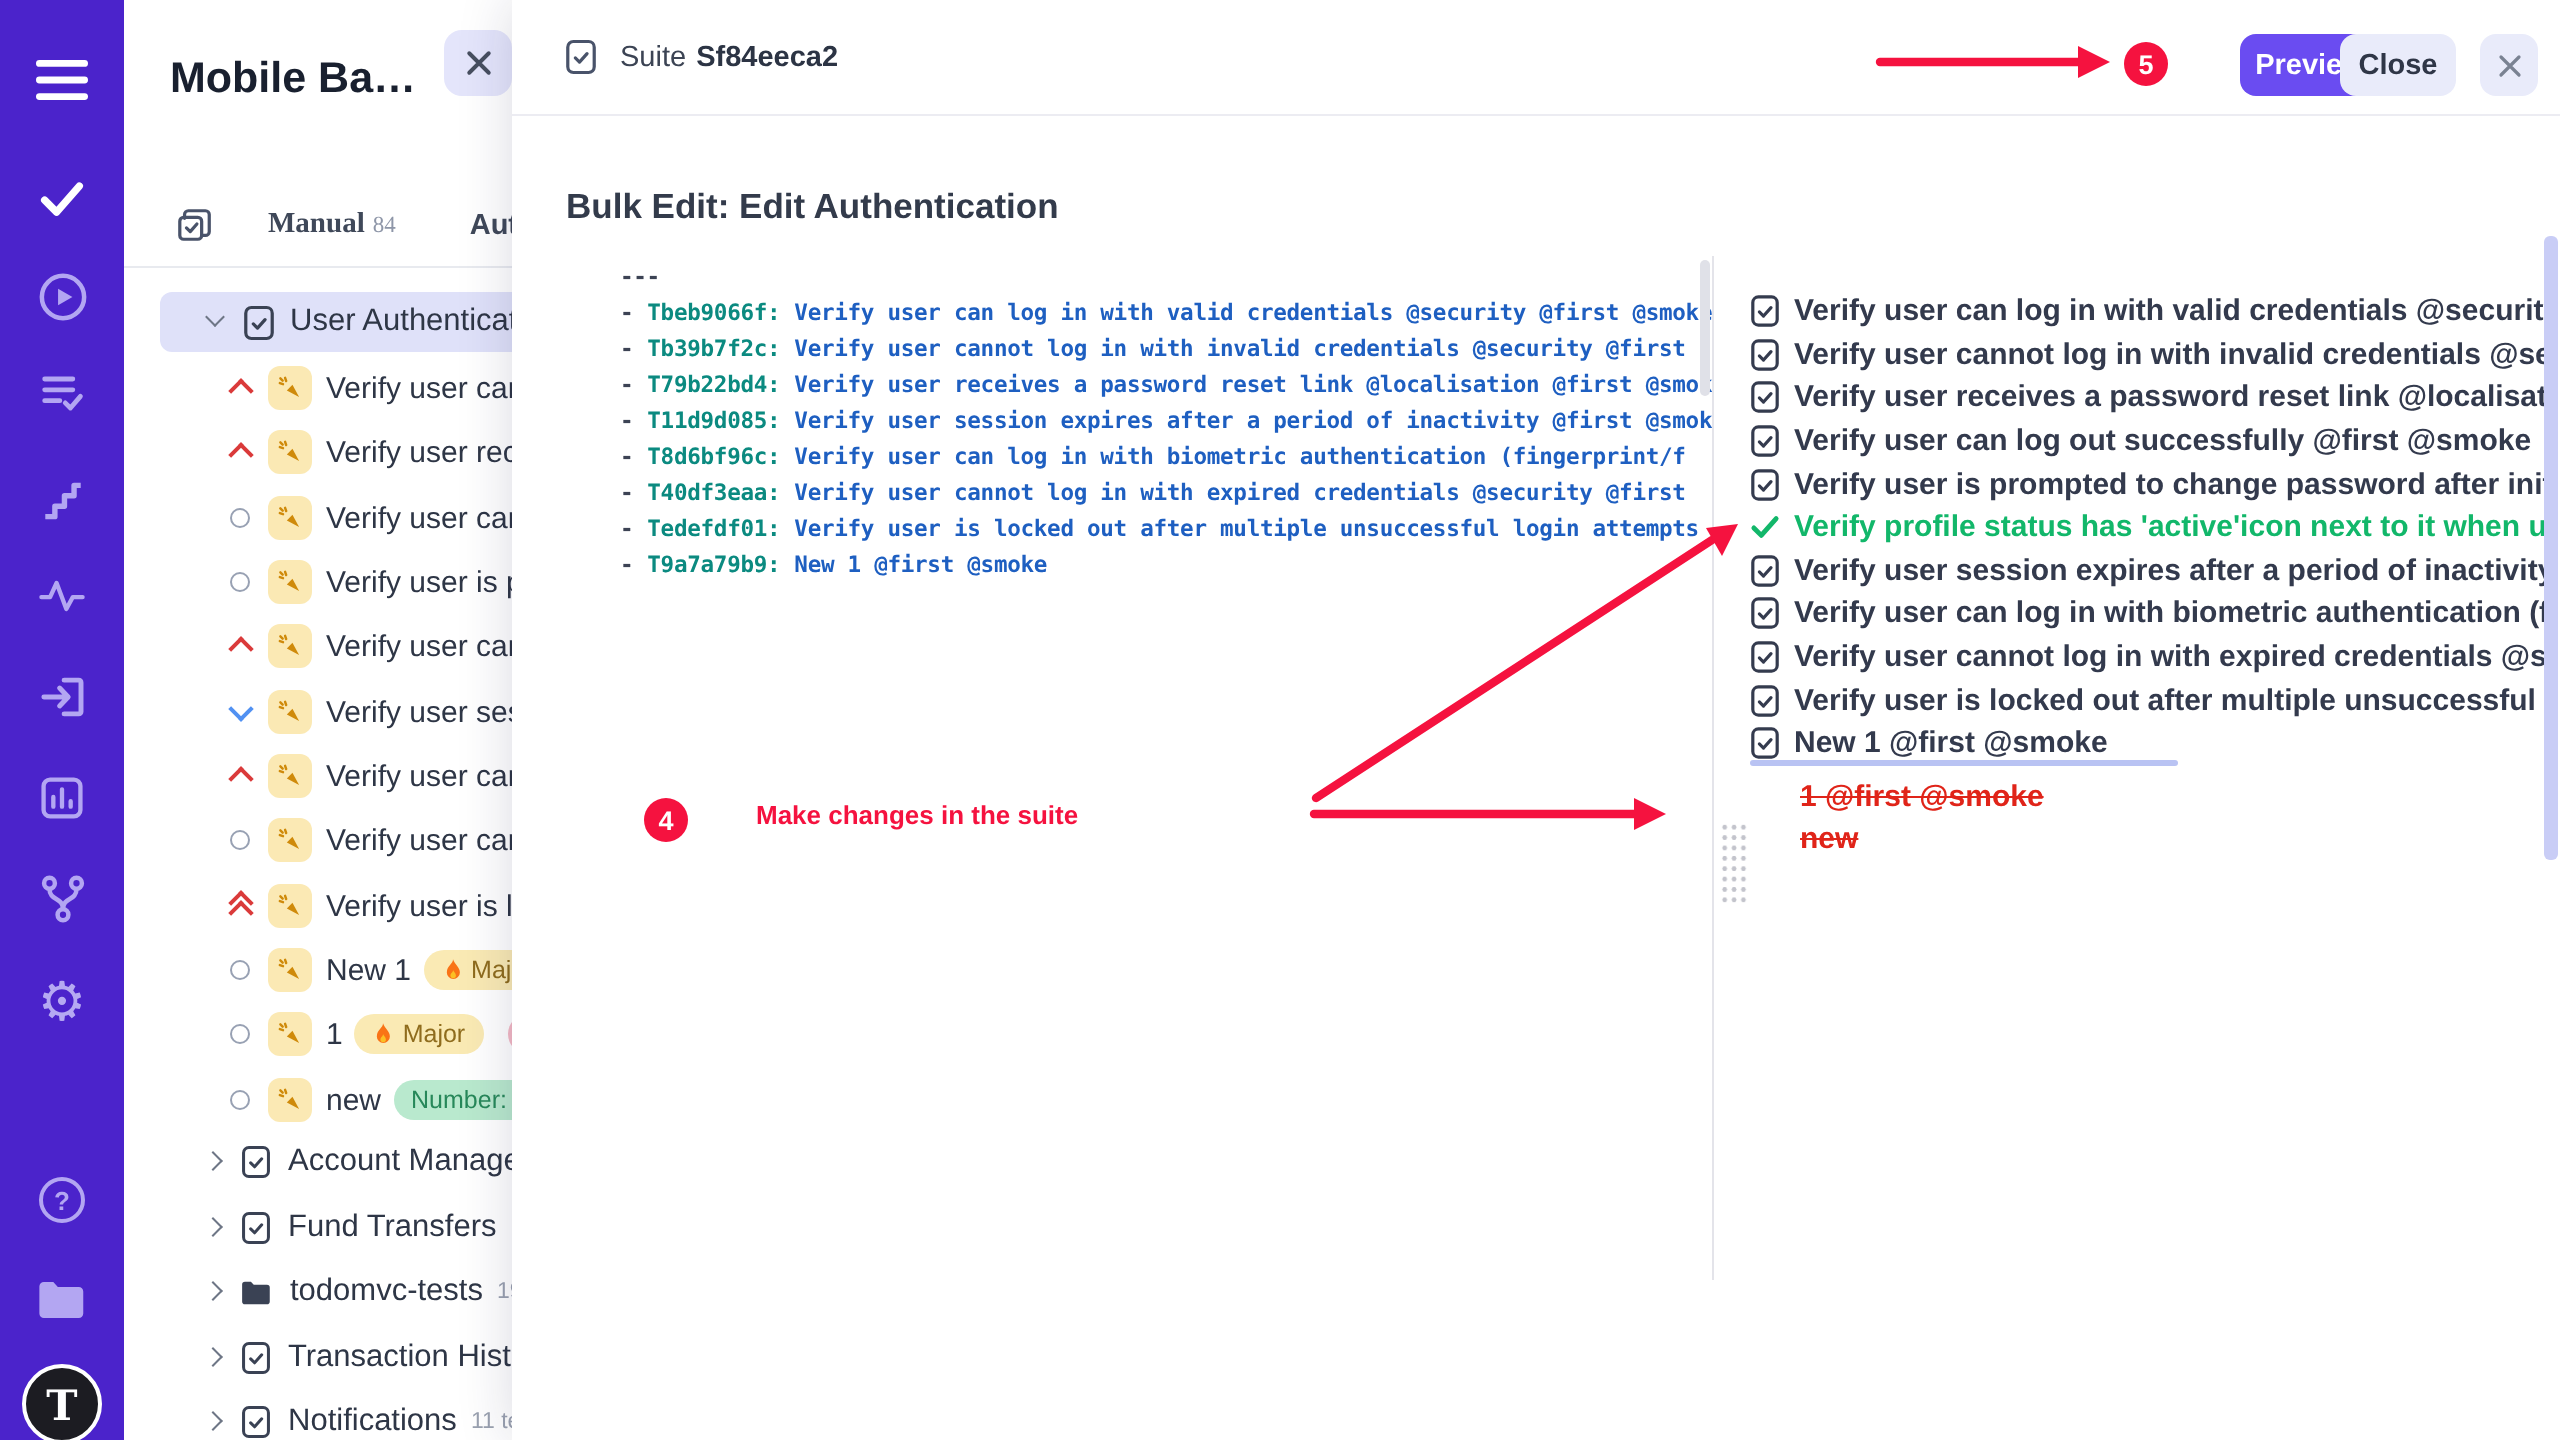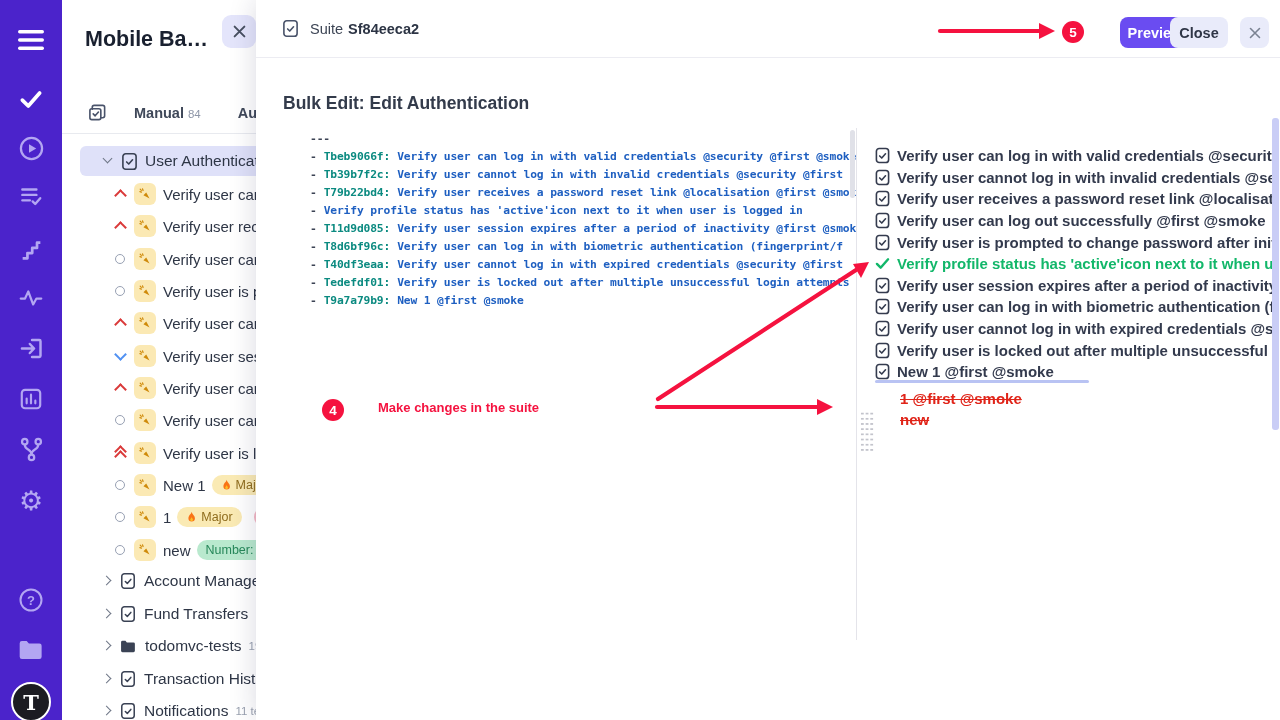--- a/index.html
+++ b/index.html
@@ -17,21 +17,21 @@
   
   #left-panel{position:absolute;left:62px;top:0;width:194px;height:720px;background:#fff;overflow:hidden;z-index:5;}
   #proj-title{position:absolute;left:23px;top:27px;width:134px;font-size:21.5px;font-weight:bold;color:#19202f;
     white-space:nowrap;overflow:hidden;text-overflow:ellipsis;}
   #panel-close{position:absolute;left:160px;top:15px;width:34px;height:33px;background:#e4e5fb;border-radius:9px;
     display:flex;align-items:center;justify-content:center;cursor:pointer;}
   #tabs{position:absolute;left:0;top:92px;width:400px;height:41px;border-bottom:1px solid #e8eaef;display:flex;align-items:center;}
   #tab-icon{margin-left:26px;display:flex;}
   .tab{font-size:14.5px;font-weight:bold;color:#3f4859;cursor:pointer;white-space:nowrap;}
   .tab small{font-size:11.5px;color:#8e96a8;font-weight:normal;margin-left:4px;}
-  #tab-manual{margin-left:27px;}
+  #tab-manual{margin-left:27px;font-family:Liberation Serif, serif;}
   #tab-auto{margin-left:37px;}
 
   #tree{position:absolute;left:0;top:0;width:400px;height:720px;}
   .trow,.srow{position:absolute;left:18px;width:380px;display:flex;align-items:center;white-space:nowrap;cursor:pointer;}
   .trow{height:32px;padding-left:30px;}
   .srow{height:30px;padding-left:22px;}
   #suite-row{position:absolute;left:18px;top:146px;height:30px;width:380px;display:flex;align-items:center;
     background:#dfe1f9;border-radius:6px;padding-left:22px;cursor:pointer;}
   .tlabel{font-size:15px;color:#2e3646;margin-left:7px;}
   .slabel{font-size:15.5px;color:#2e3646;margin-left:8px;}
@@ -470,21 +470,20 @@
       </div>
     </header>
 
     <h2 id="m-title">Bulk Edit: Edit Authentication</h2>
 
     <div id="editor">
       <div class="cl"><span class="cb">---</span><span class="cid"></span><span class="ctx"></span></div>
       <div class="cl"><span class="cb">-</span><span class="cid">Tbeb9066f:</span><span class="ctx">Verify user can log in with valid credentials @security @first @smoke</span></div>
       <div class="cl"><span class="cb">-</span><span class="cid">Tb39b7f2c:</span><span class="ctx">Verify user cannot log in with invalid credentials @security @first</span></div>
       <div class="cl"><span class="cb">-</span><span class="cid">T79b22bd4:</span><span class="ctx">Verify user receives a password reset link @localisation @first @smoke</span></div>
-      <div class="cl"><span class="cb">-</span><span class="cid"></span><span class="ctx">Verify profile status has 'active'icon next to it when user is logged in</span></div>
       <div class="cl"><span class="cb">-</span><span class="cid">T11d9d085:</span><span class="ctx">Verify user session expires after a period of inactivity @first @smoke</span></div>
       <div class="cl"><span class="cb">-</span><span class="cid">T8d6bf96c:</span><span class="ctx">Verify user can log in with biometric authentication (fingerprint/f</span></div>
       <div class="cl"><span class="cb">-</span><span class="cid">T40df3eaa:</span><span class="ctx">Verify user cannot log in with expired credentials @security @first</span></div>
       <div class="cl"><span class="cb">-</span><span class="cid">Tedefdf01:</span><span class="ctx">Verify user is locked out after multiple unsuccessful login attempts</span></div>
       <div class="cl"><span class="cb">-</span><span class="cid">T9a7a79b9:</span><span class="ctx">New 1 @first @smoke</span></div>
     </div>
     <div id="ed-thumb"></div>
     <div id="ed-border"></div>
     <div id="splitter-dots"></div>
 

